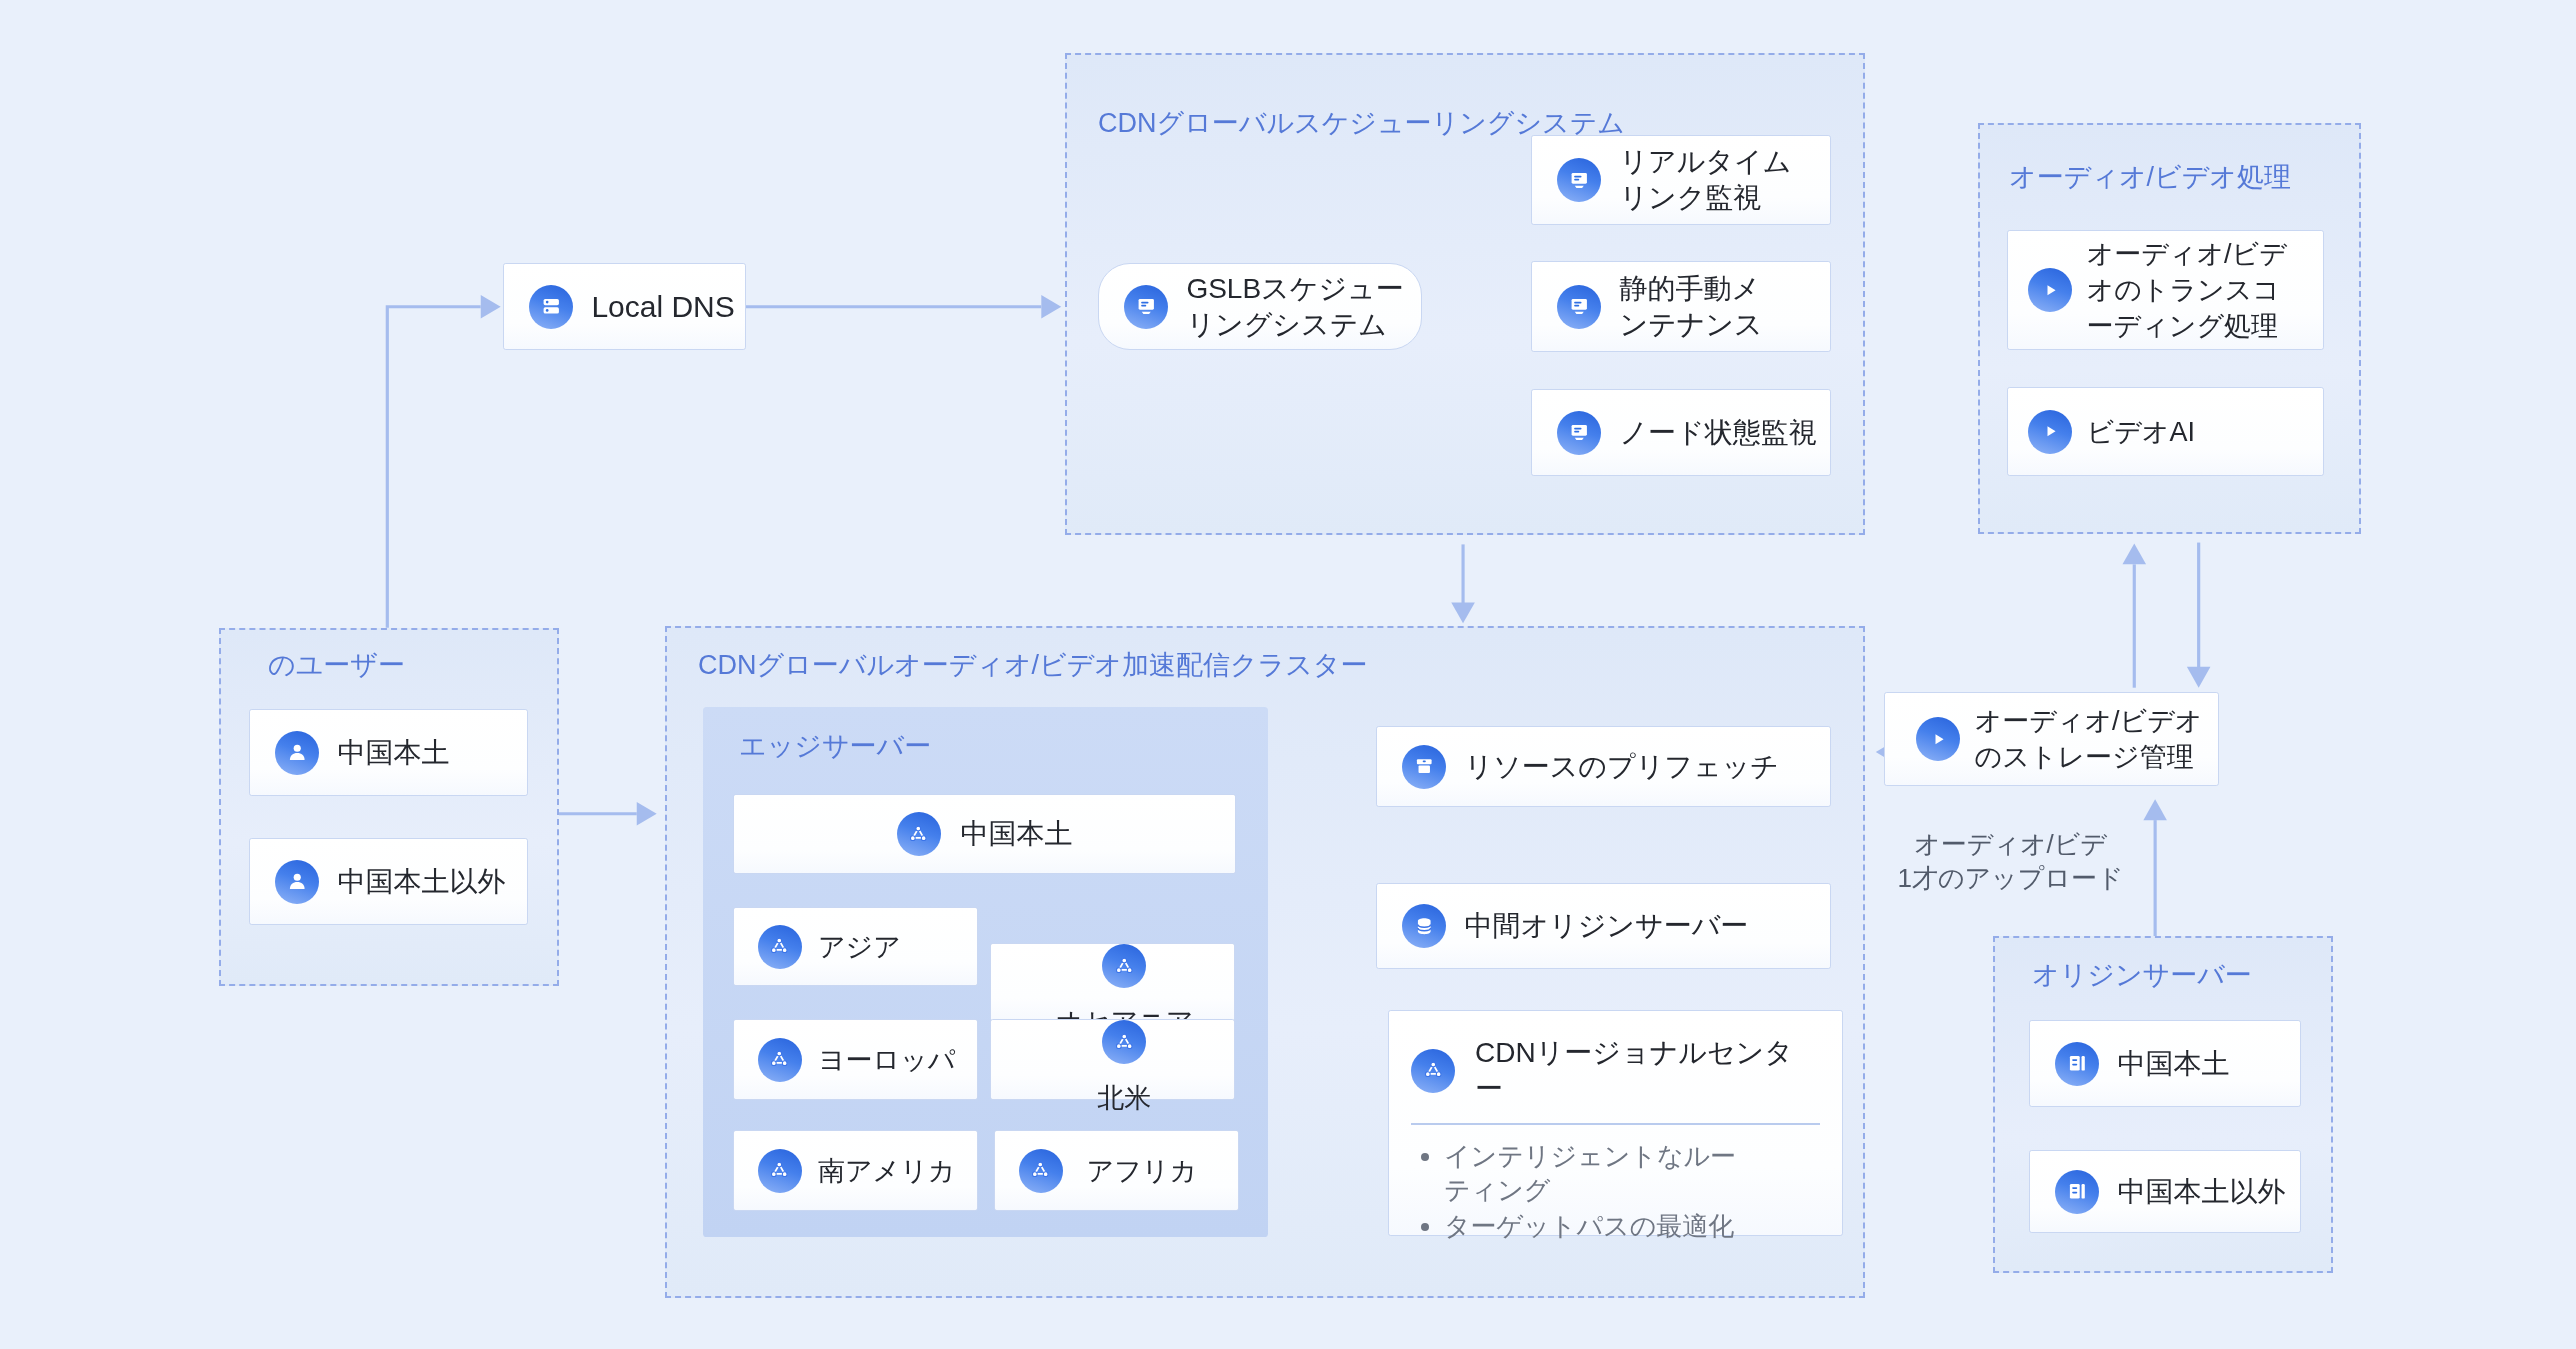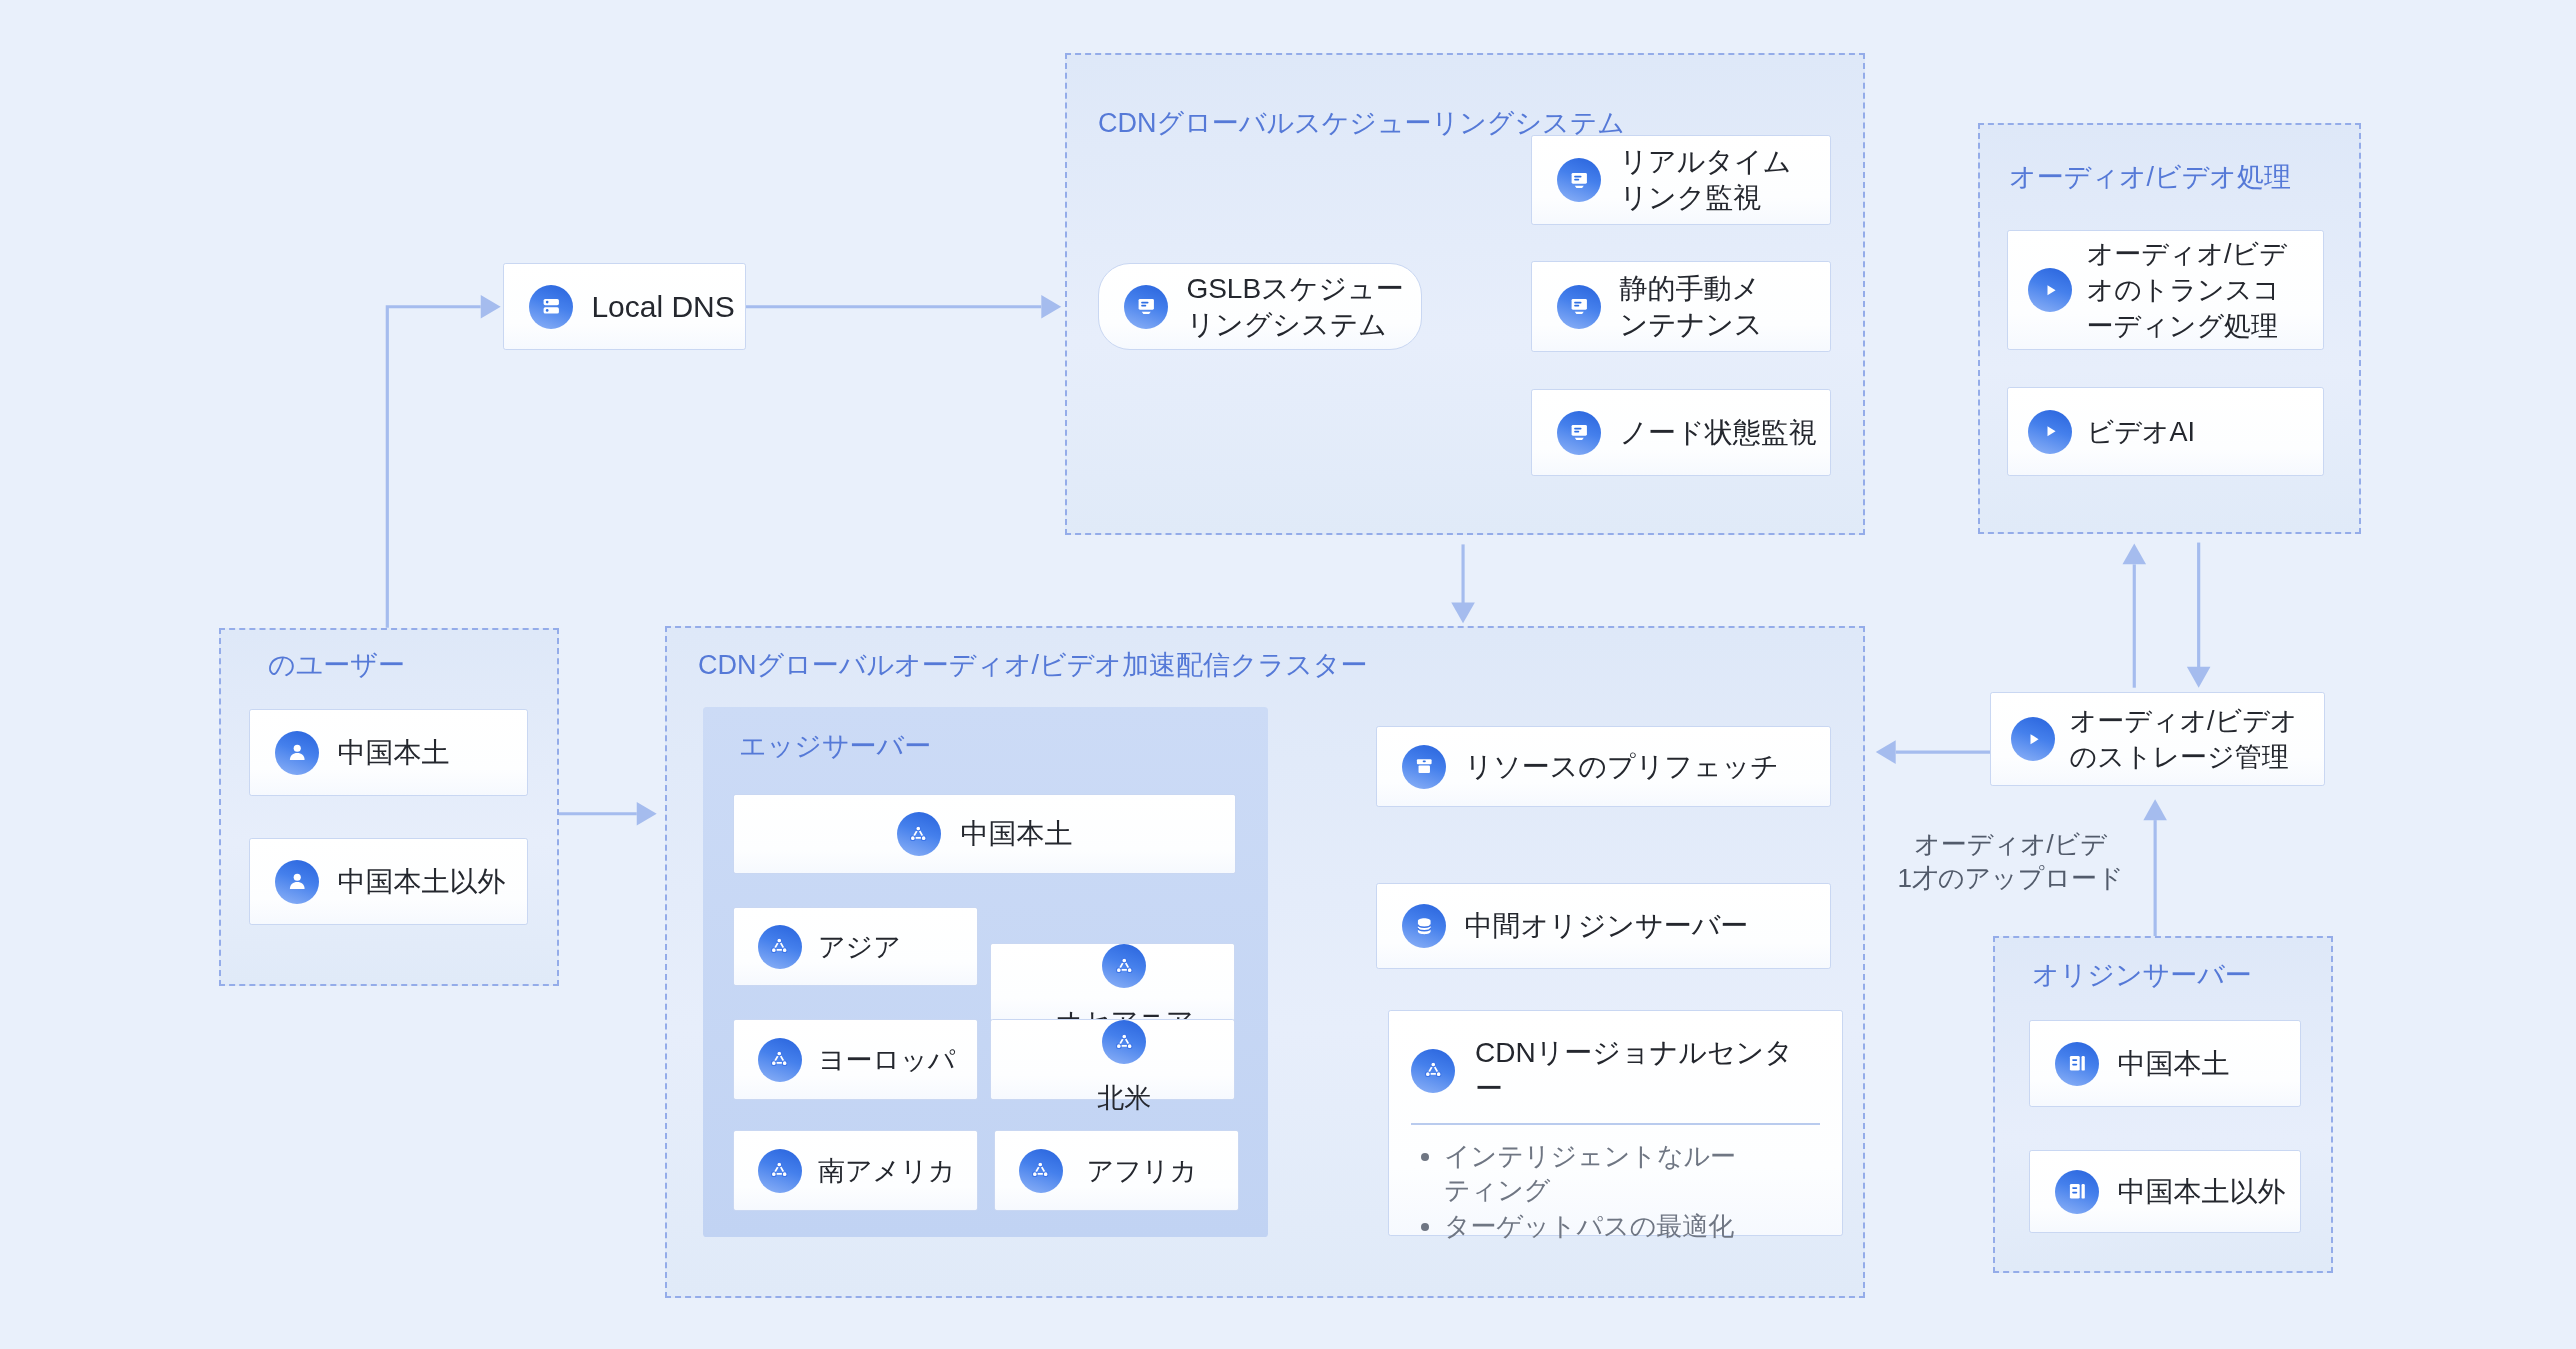--- a/index.html
+++ b/index.html
@@ -320,21 +320,21 @@
         </span>
       <span class="label">CDNリージョナルセンター</span>
     </div>
     <div class="reg-divider"></div>
     <ul class="reg-bullets">
       <li>インテリジェントなルーティング</li>
       <li>ターゲットパスの最適化</li>
     </ul>
   </div>
 
-  <div class="node" style="left:1990px;top:692px;width:335px;height:94px;gap:14.5px;padding-left:20px;">
+  <div class="node" style="left:1884px;top:692px;width:335px;height:94px;gap:14.5px;padding-left:31px;">
     <span class="icon-circle">
         <svg viewBox="0 0 24 24" width="24.5" height="24.5">
           <path d="M9.3 7 L17.2 12 L9.3 17 Z" fill="#fff"></path>
         </svg>
       </span>
     <span class="label sm">オーディオ/ビデオ
 のストレージ管理</span>
   </div>
 
   <div class="float-label" style="left:1870px;top:827px;width:281px;">オーディオ/ビデ

